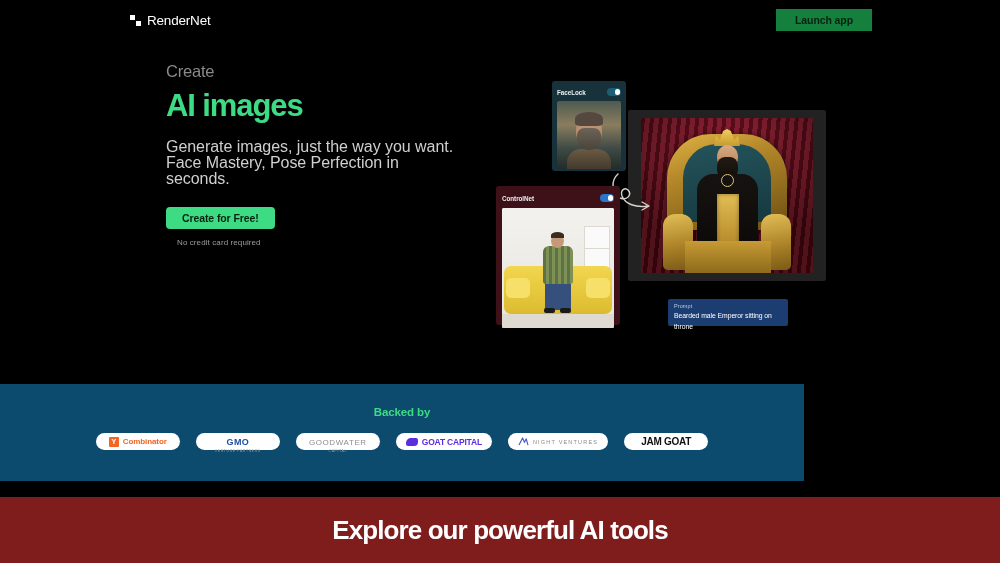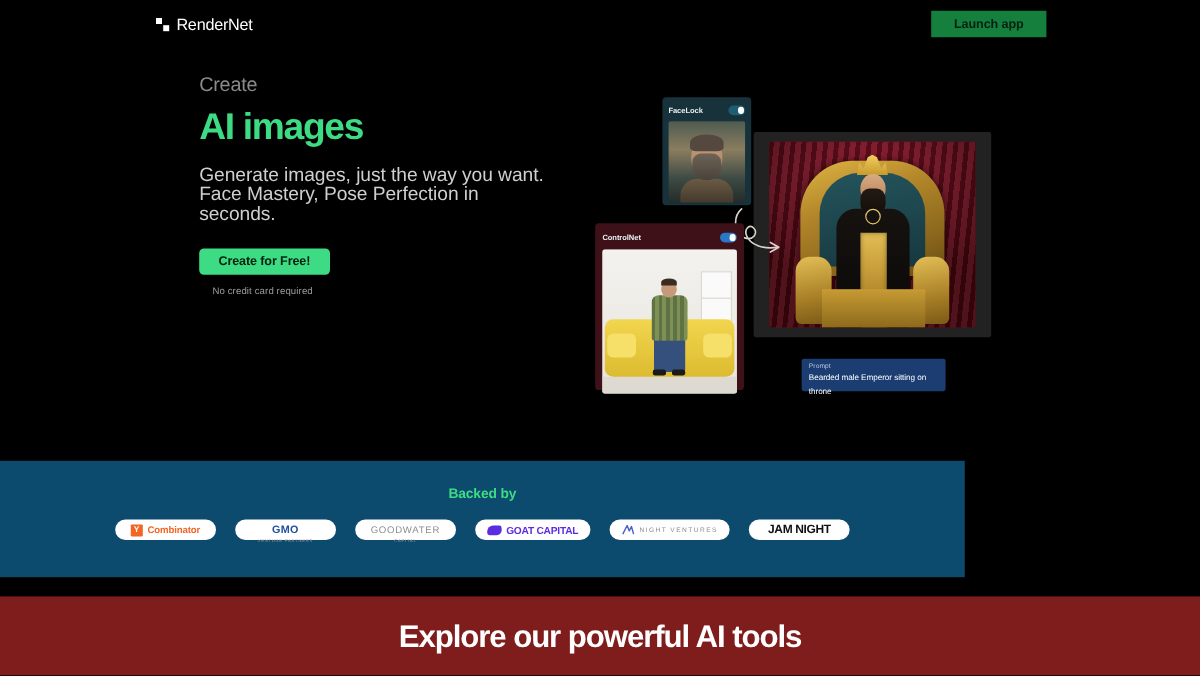--- a/index.html
+++ b/index.html
@@ -356,21 +356,21 @@
       </div>
 
       <div class="logo-pill">
         <svg class="night-ico" viewBox="0 0 12 10">
           <path d="M1 9 L5 1 L7 6 L9 2 L11 9" fill="none" stroke="#4b5fc9" stroke-width="1.3" stroke-linejoin="round"></path>
         </svg>
         <span class="logo-txt night">NIGHT VENTURES</span>
       </div>
 
       <div class="logo-pill">
-        <span class="logo-txt jam">JAM NIGHT</span>
+        <span class="logo-txt jam">JAM GOAT</span>
       </div>
 
     </div>
   </div>
 
   <div class="bottom">
     <h2 class="bottom-title">Explore our powerful AI tools</h2>
   </div>
 
 </div>

